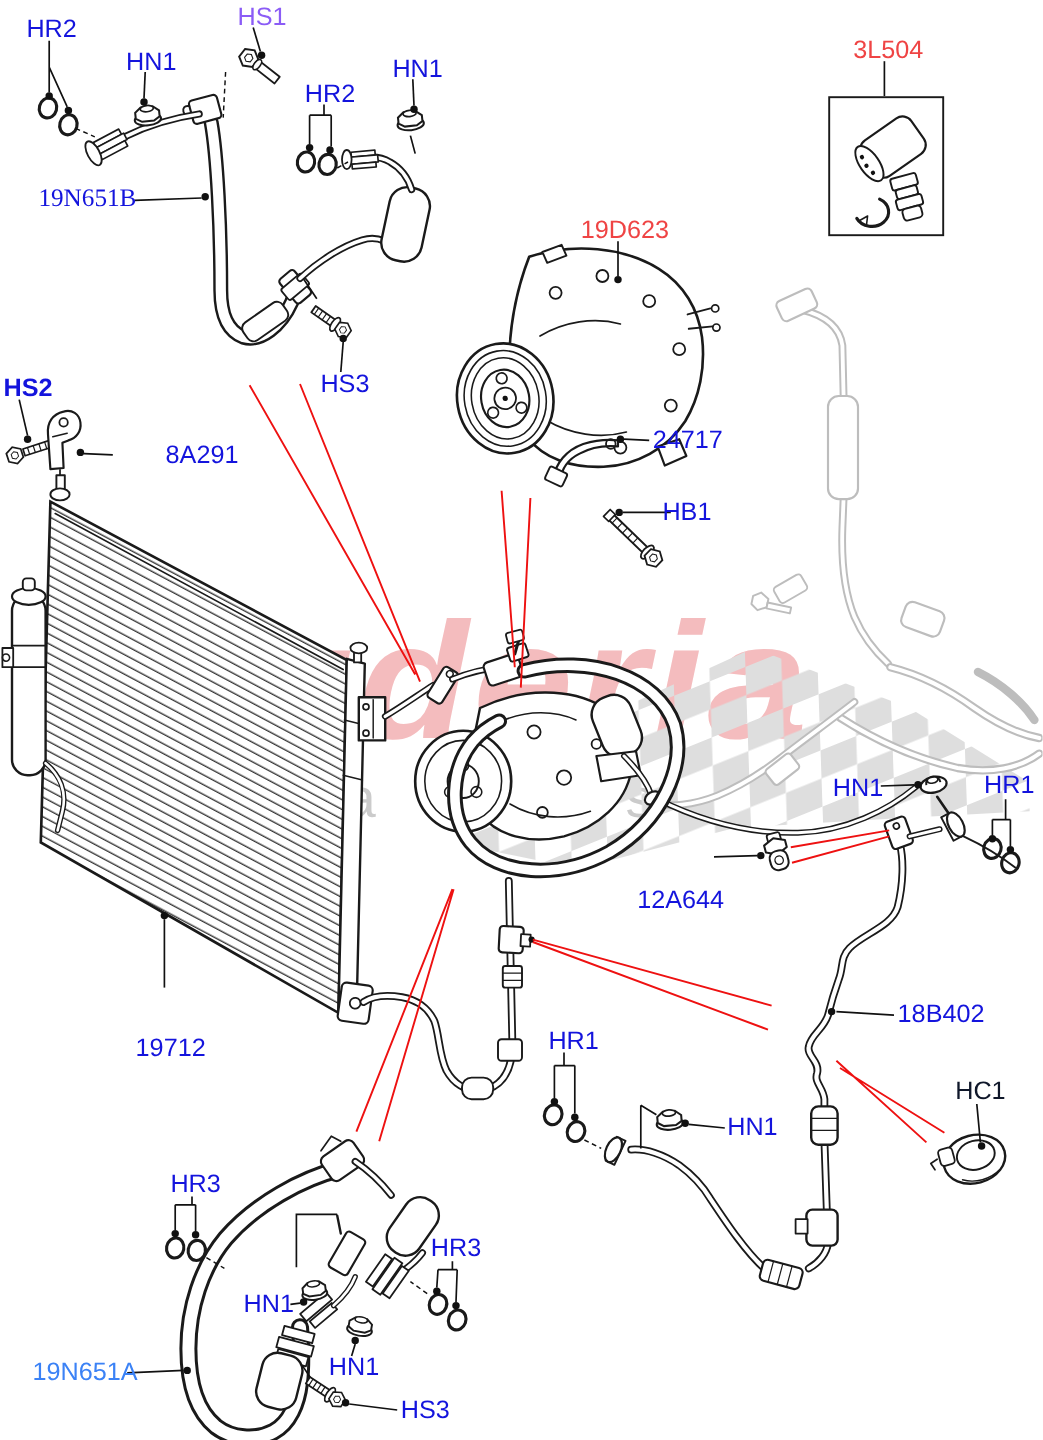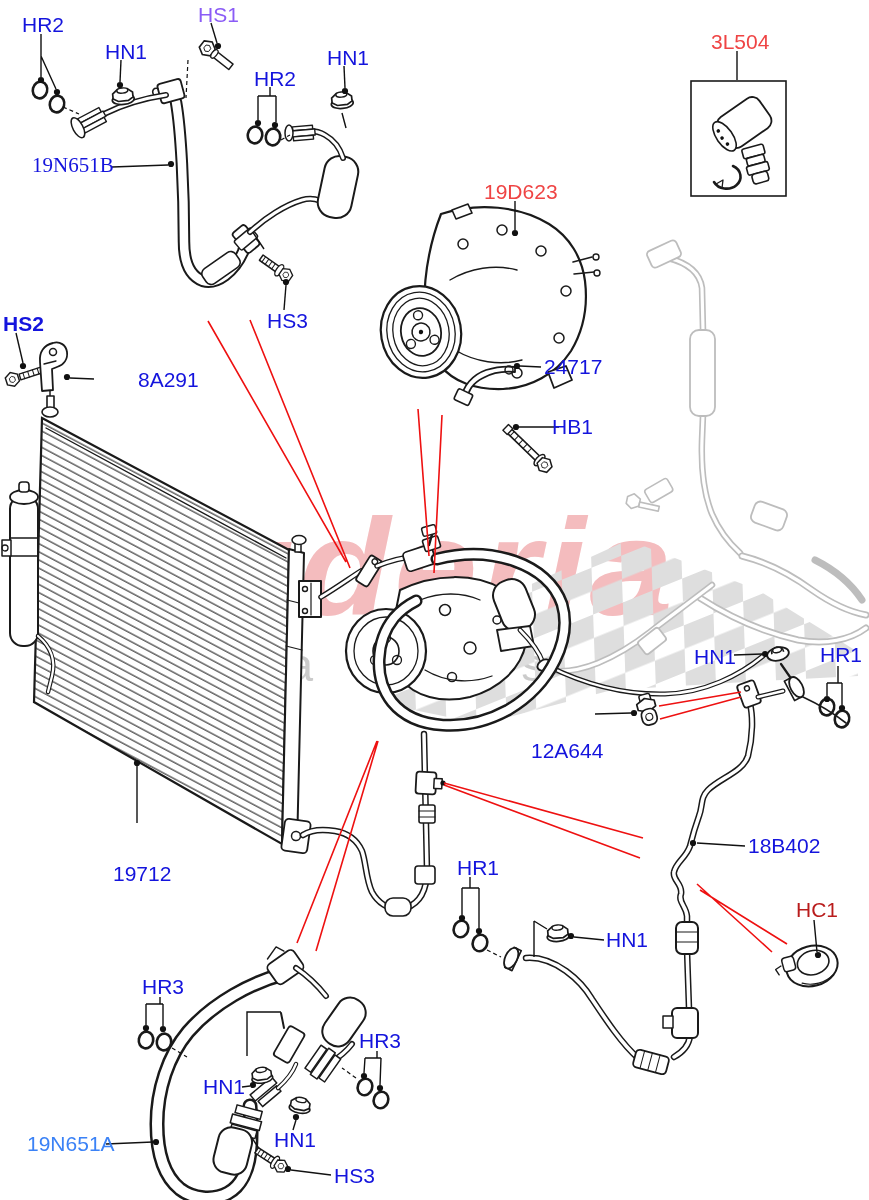--- a/index.html
+++ b/index.html
@@ -513,21 +513,21 @@
       <span class="plabel" style="left: 3px; top: 315px; color: rgb(20, 20, 221); font-weight: bold;">HS2</span>
       <span class="plabel" style="left: 267px; top: 312px; color: rgb(20, 20, 221);">HS3</span>
       <span class="plabel" style="left: 97px; top: 371px; color: rgb(20, 20, 221); margin-left: 41px;">8A291</span>
       <span class="plabel" style="left: 113px; top: 825px; color: rgb(20, 20, 221); margin-top: 40px;">19712</span>
       <span class="plabel" style="left: 531px; top: 706px; color: rgb(20, 20, 221); margin-top: 36px;">12A644</span>
       <span class="plabel" style="left: 694px; top: 648px; color: rgb(20, 20, 221);">HN1</span>
       <span class="plabel" style="left: 820px; top: 646px; color: rgb(20, 20, 221);">HR1</span>
       <span class="plabel" style="left: 748px; top: 837px; color: rgb(20, 20, 221);">18B402</span>
       <span class="plabel" style="left: 457px; top: 859px; color: rgb(20, 20, 221);">HR1</span>
       <span class="plabel" style="left: 606px; top: 931px; color: rgb(20, 20, 221);">HN1</span>
-      <span class="plabel" style="left: 796px; top: 901px; color: #b91c1c;">HC1</span>
+      <span class="plabel" style="left: 796px; top: 901px; color: #0f172a;">HC1</span>
       <span class="plabel" style="left: 142px; top: 978px; color: rgb(20, 20, 221);">HR3</span>
       <span class="plabel" style="left: 359px; top: 1032px; color: rgb(20, 20, 221);">HR3</span>
       <span class="plabel" style="left: 203px; top: 1078px; color: rgb(20, 20, 221);">HN1</span>
       <span class="plabel" style="left: 274px; top: 1131px; color: rgb(20, 20, 221);">HN1</span>
       <span class="plabel" style="left: 27px; top: 1135px; color: #3b82f6;">19N651A</span>
       <span class="plabel" style="left: 334px; top: 1167px; color: rgb(20, 20, 221);">HS3</span>
     </div>
 </div>
 
 </body></html>

